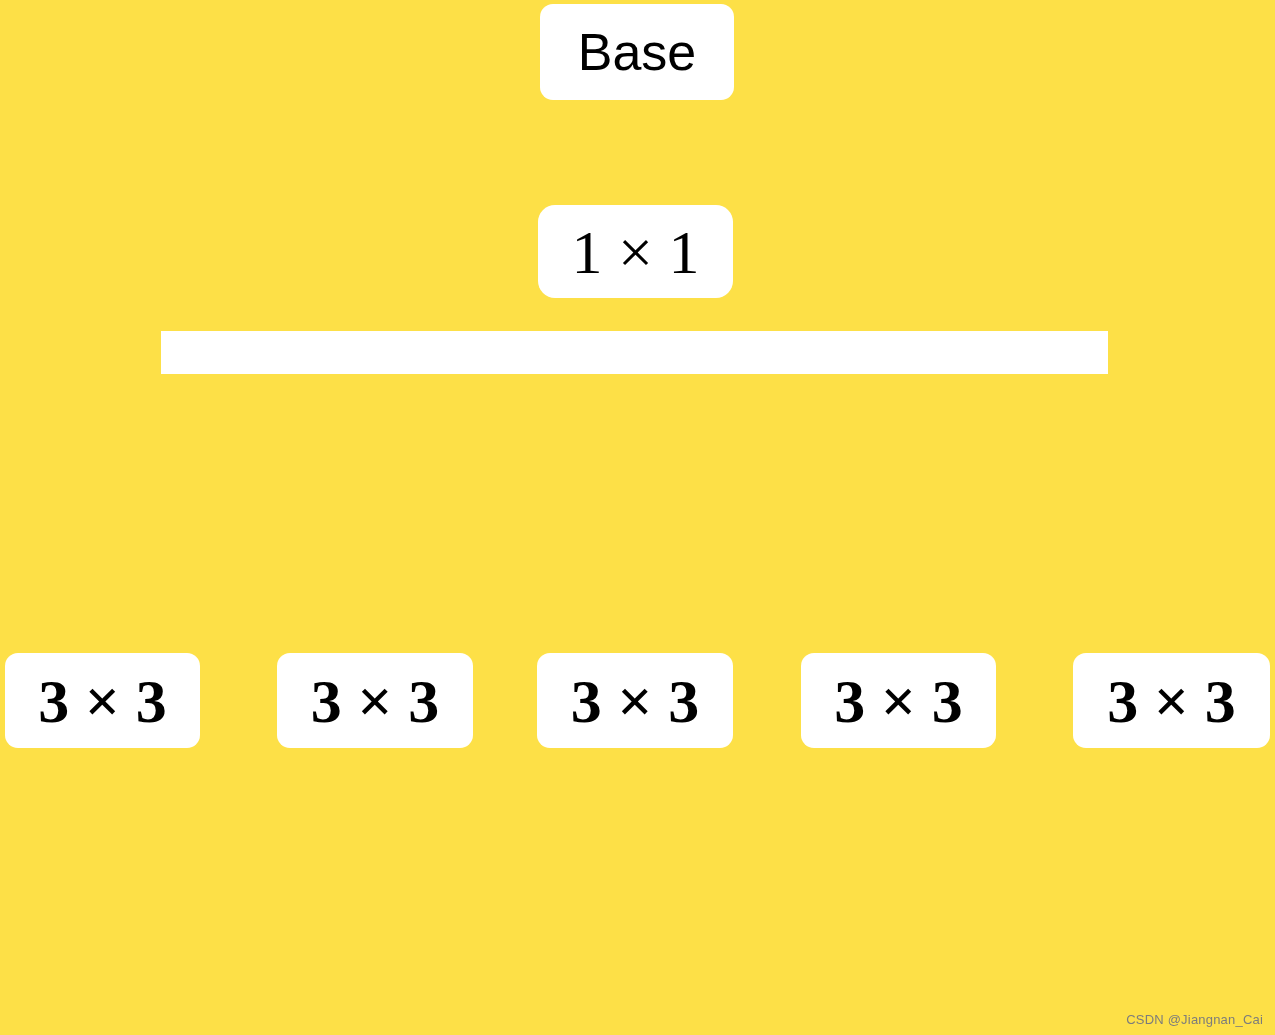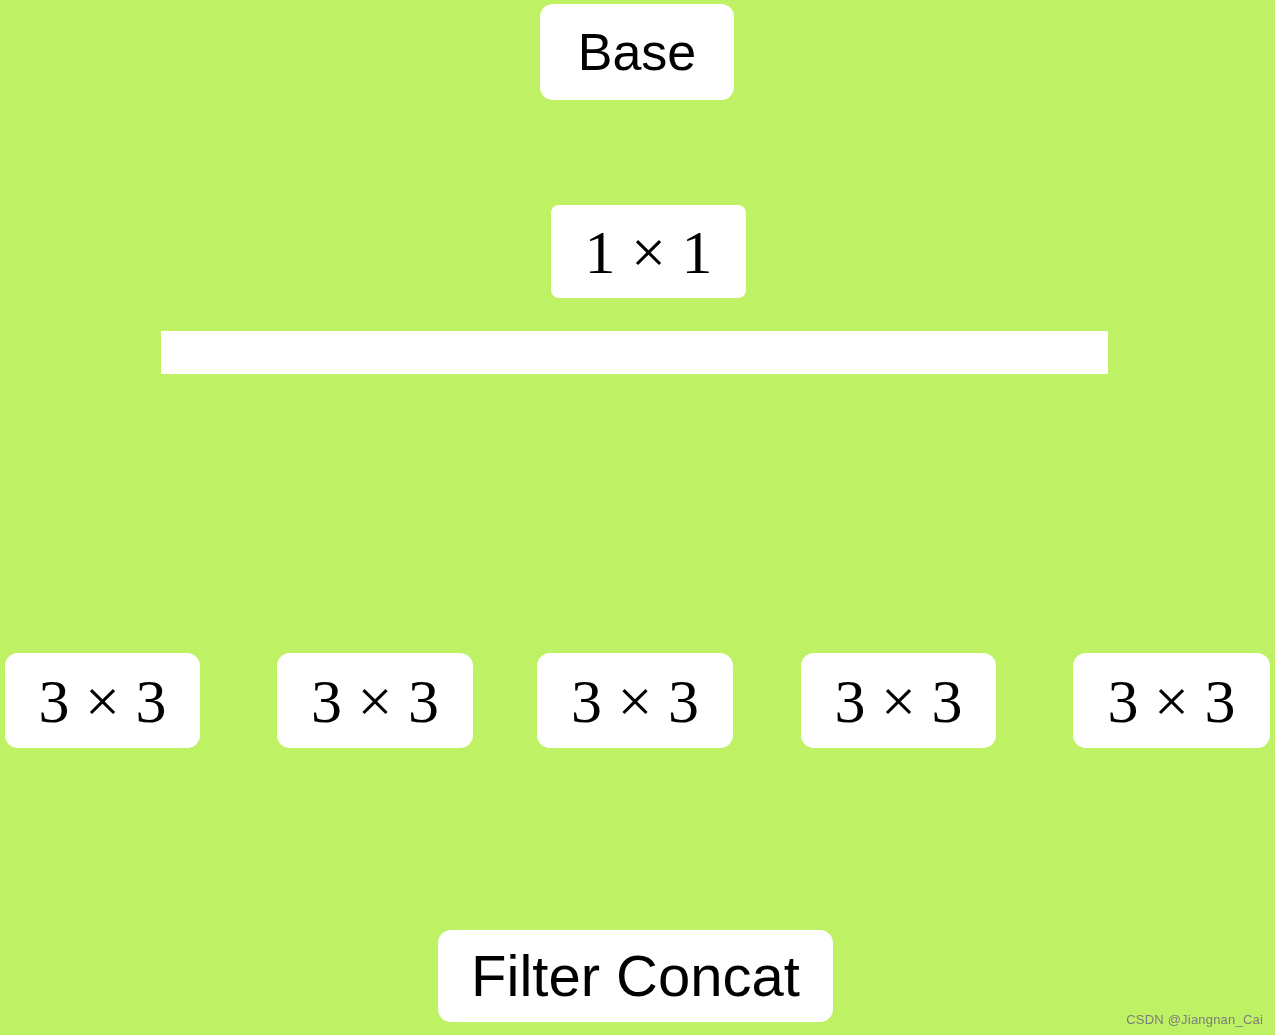--- a/index.html
+++ b/index.html
@@ -9,21 +9,21 @@
     background: #000000;
   }
   body {
     font-family: "Liberation Sans", sans-serif;
   }
 
   #canvas {
     position: relative;
     width: 1275px;
     height: 1035px;
-    background: #bef264;
+    background: #fde047;
     overflow: hidden;
   }
 
   
   .node {
     position: absolute;
     background: #ffffff;
     color: #000000;
     border-radius: 12px;
     display: flex;
@@ -39,42 +39,41 @@
     font-weight: 400;
   }
 
   .node.serif {
     font-family: "Liberation Serif", serif;
     font-weight: 400;
   }
 
   .node.serif-bold {
     font-family: "Liberation Serif", serif;
-    font-weight: 400;
+    font-weight: 700;
     text-align: right;
   }
 
   
   #node-base {
     left: 540px;
     top: 4px;
     width: 194px;
     height: 96px;
     font-size: 52px;
     border-radius: 13px;
   }
 
   #node-conv1x1 {
     left: 538px;
     top: 205px;
     width: 195px;
     height: 93px;
     font-size: 62px;
-    border-radius: 8px;
-    margin-left: 13px;
+    border-radius: 17px;
   }
 
   #bar-pool {
     position: absolute;
     left: 161px;
     top: 331px;
     width: 947px;
     height: 43px;
     background: #ffffff;
     border-radius: 0;
@@ -129,17 +128,16 @@
   <div class="node serif-bold node-3x3" id="node-3x3-1">3 × 3</div>
 
   <div class="node serif-bold node-3x3" id="node-3x3-2">3 × 3</div>
 
   <div class="node serif-bold node-3x3" id="node-3x3-3">3 × 3</div>
 
   <div class="node serif-bold node-3x3" id="node-3x3-4">3 × 3</div>
 
   <div class="node serif-bold node-3x3" id="node-3x3-5">3 × 3</div>
 
-  <div class="node sans" id="node-filter-concat">Filter Concat</div>
 
   <div id="watermark">CSDN @Jiangnan_Cai</div>
 
 </div>
 
 </body></html>

